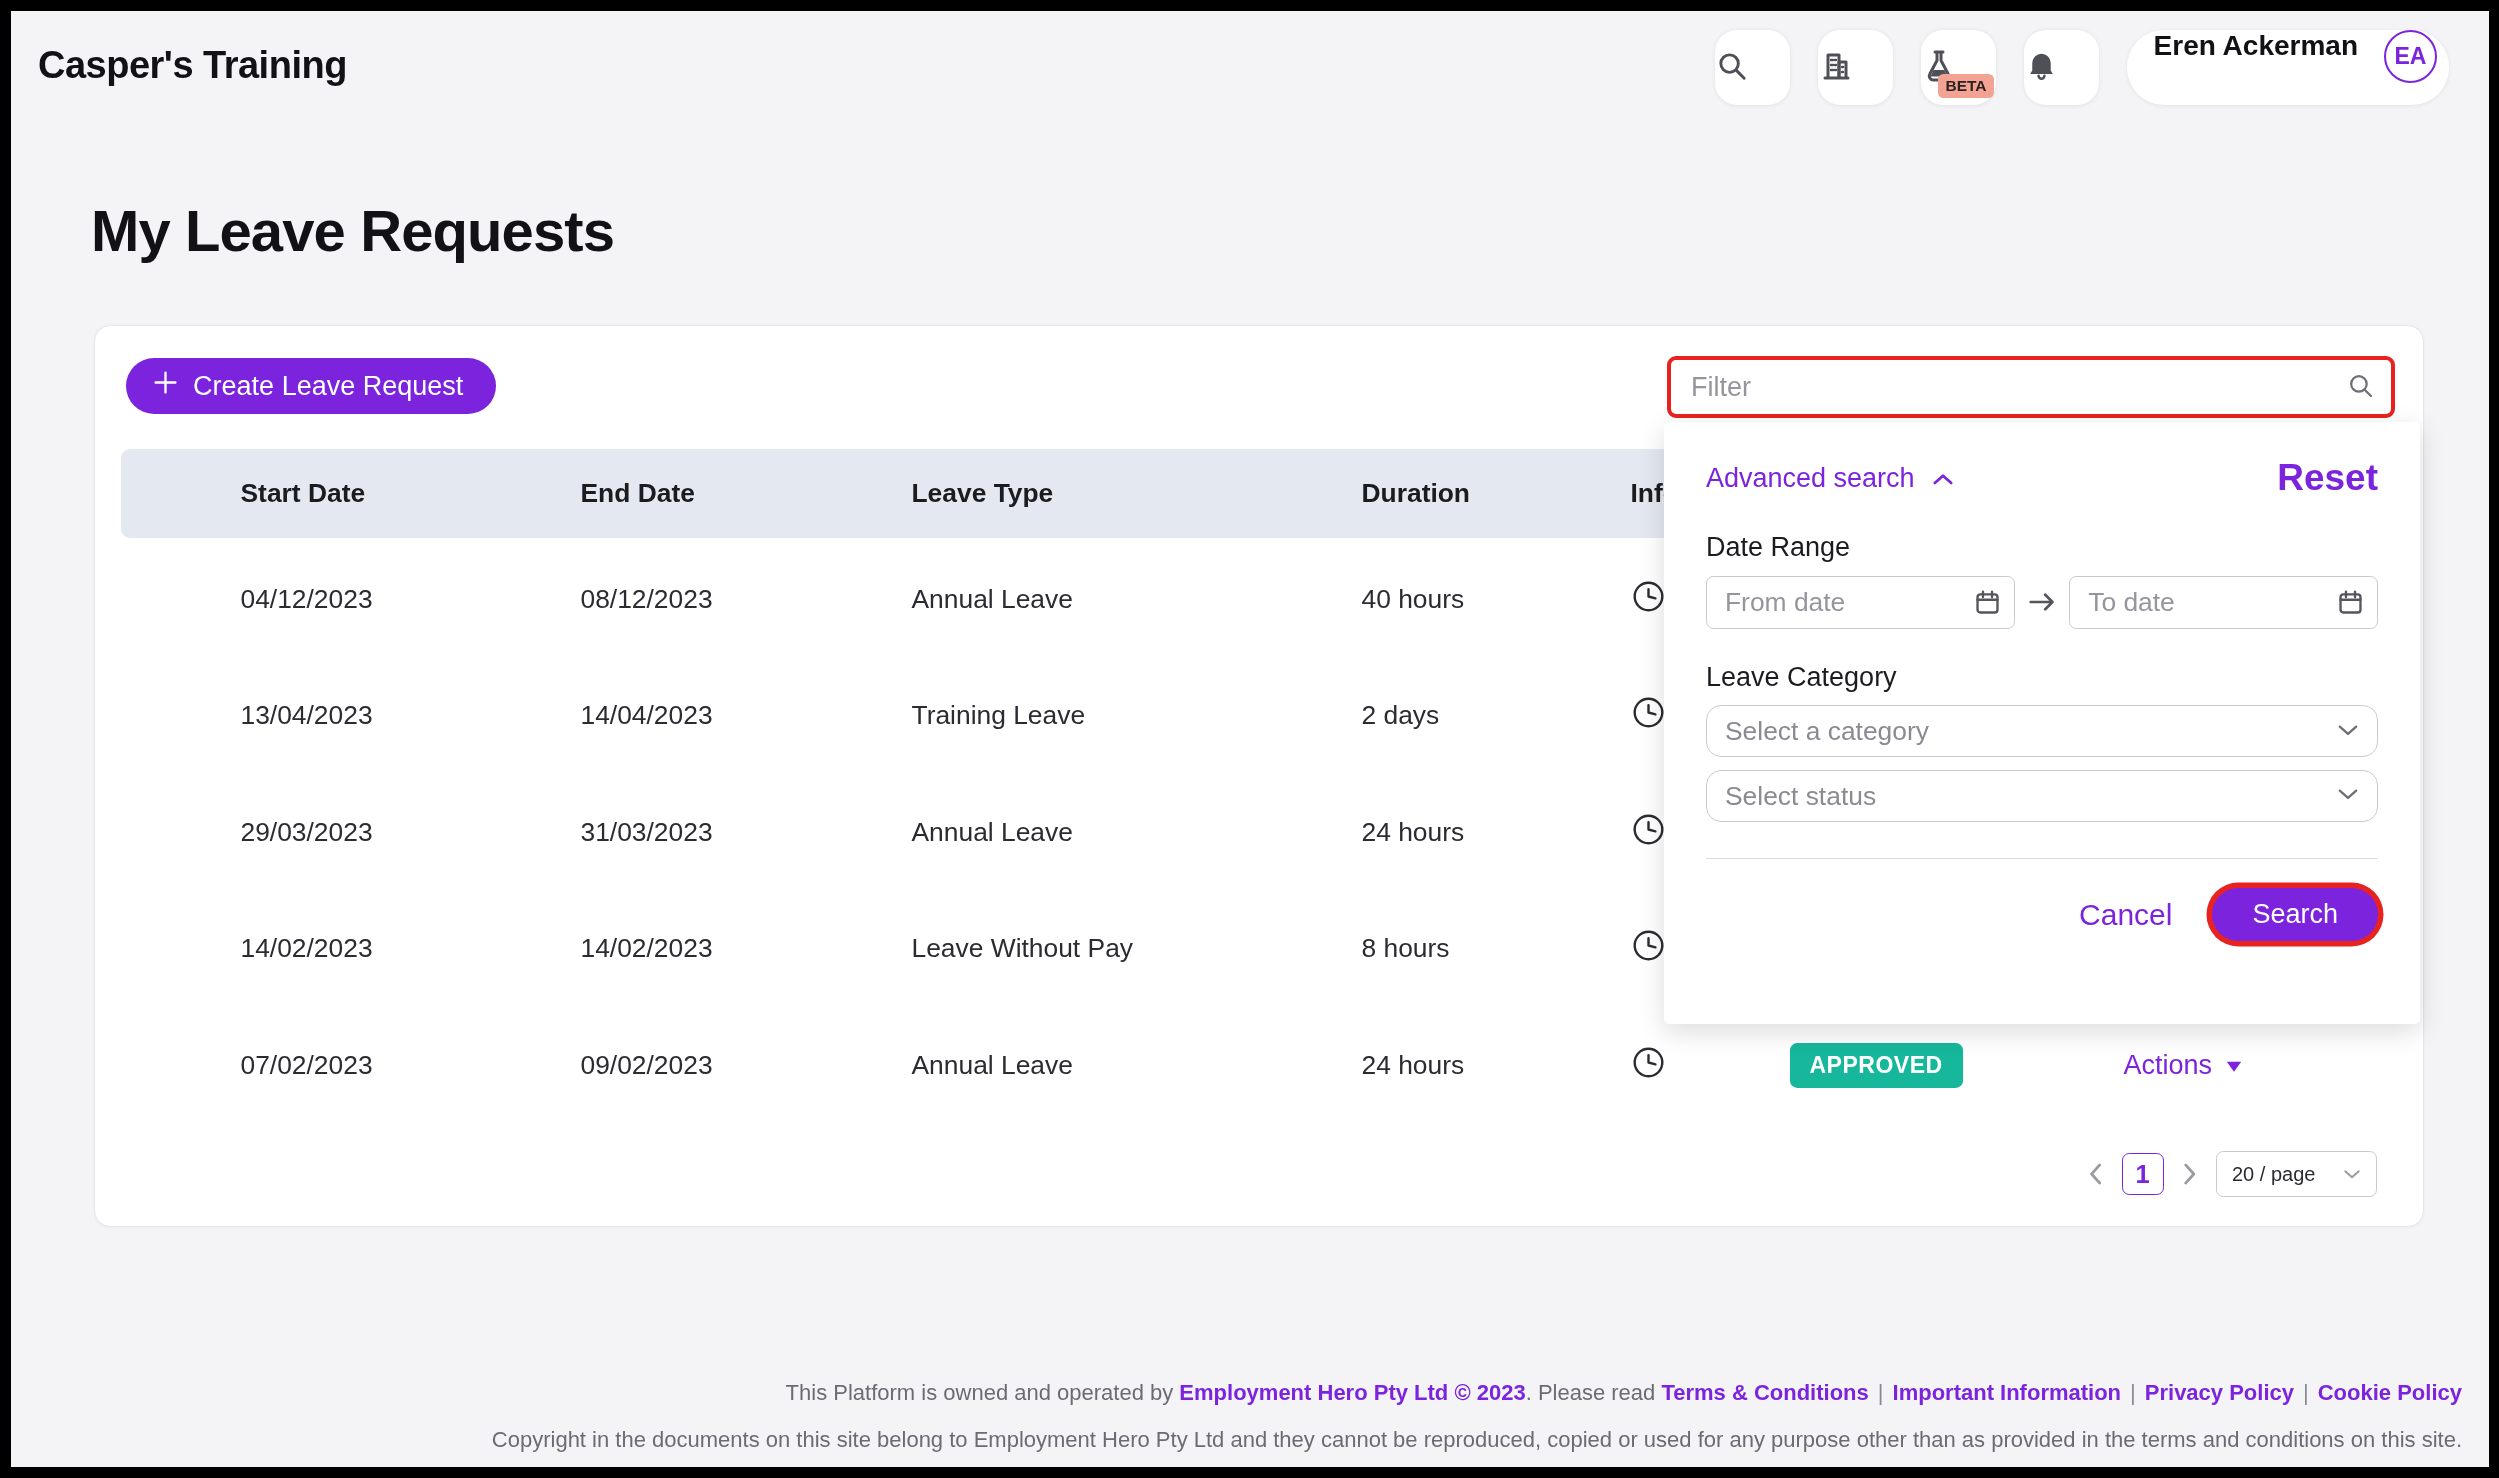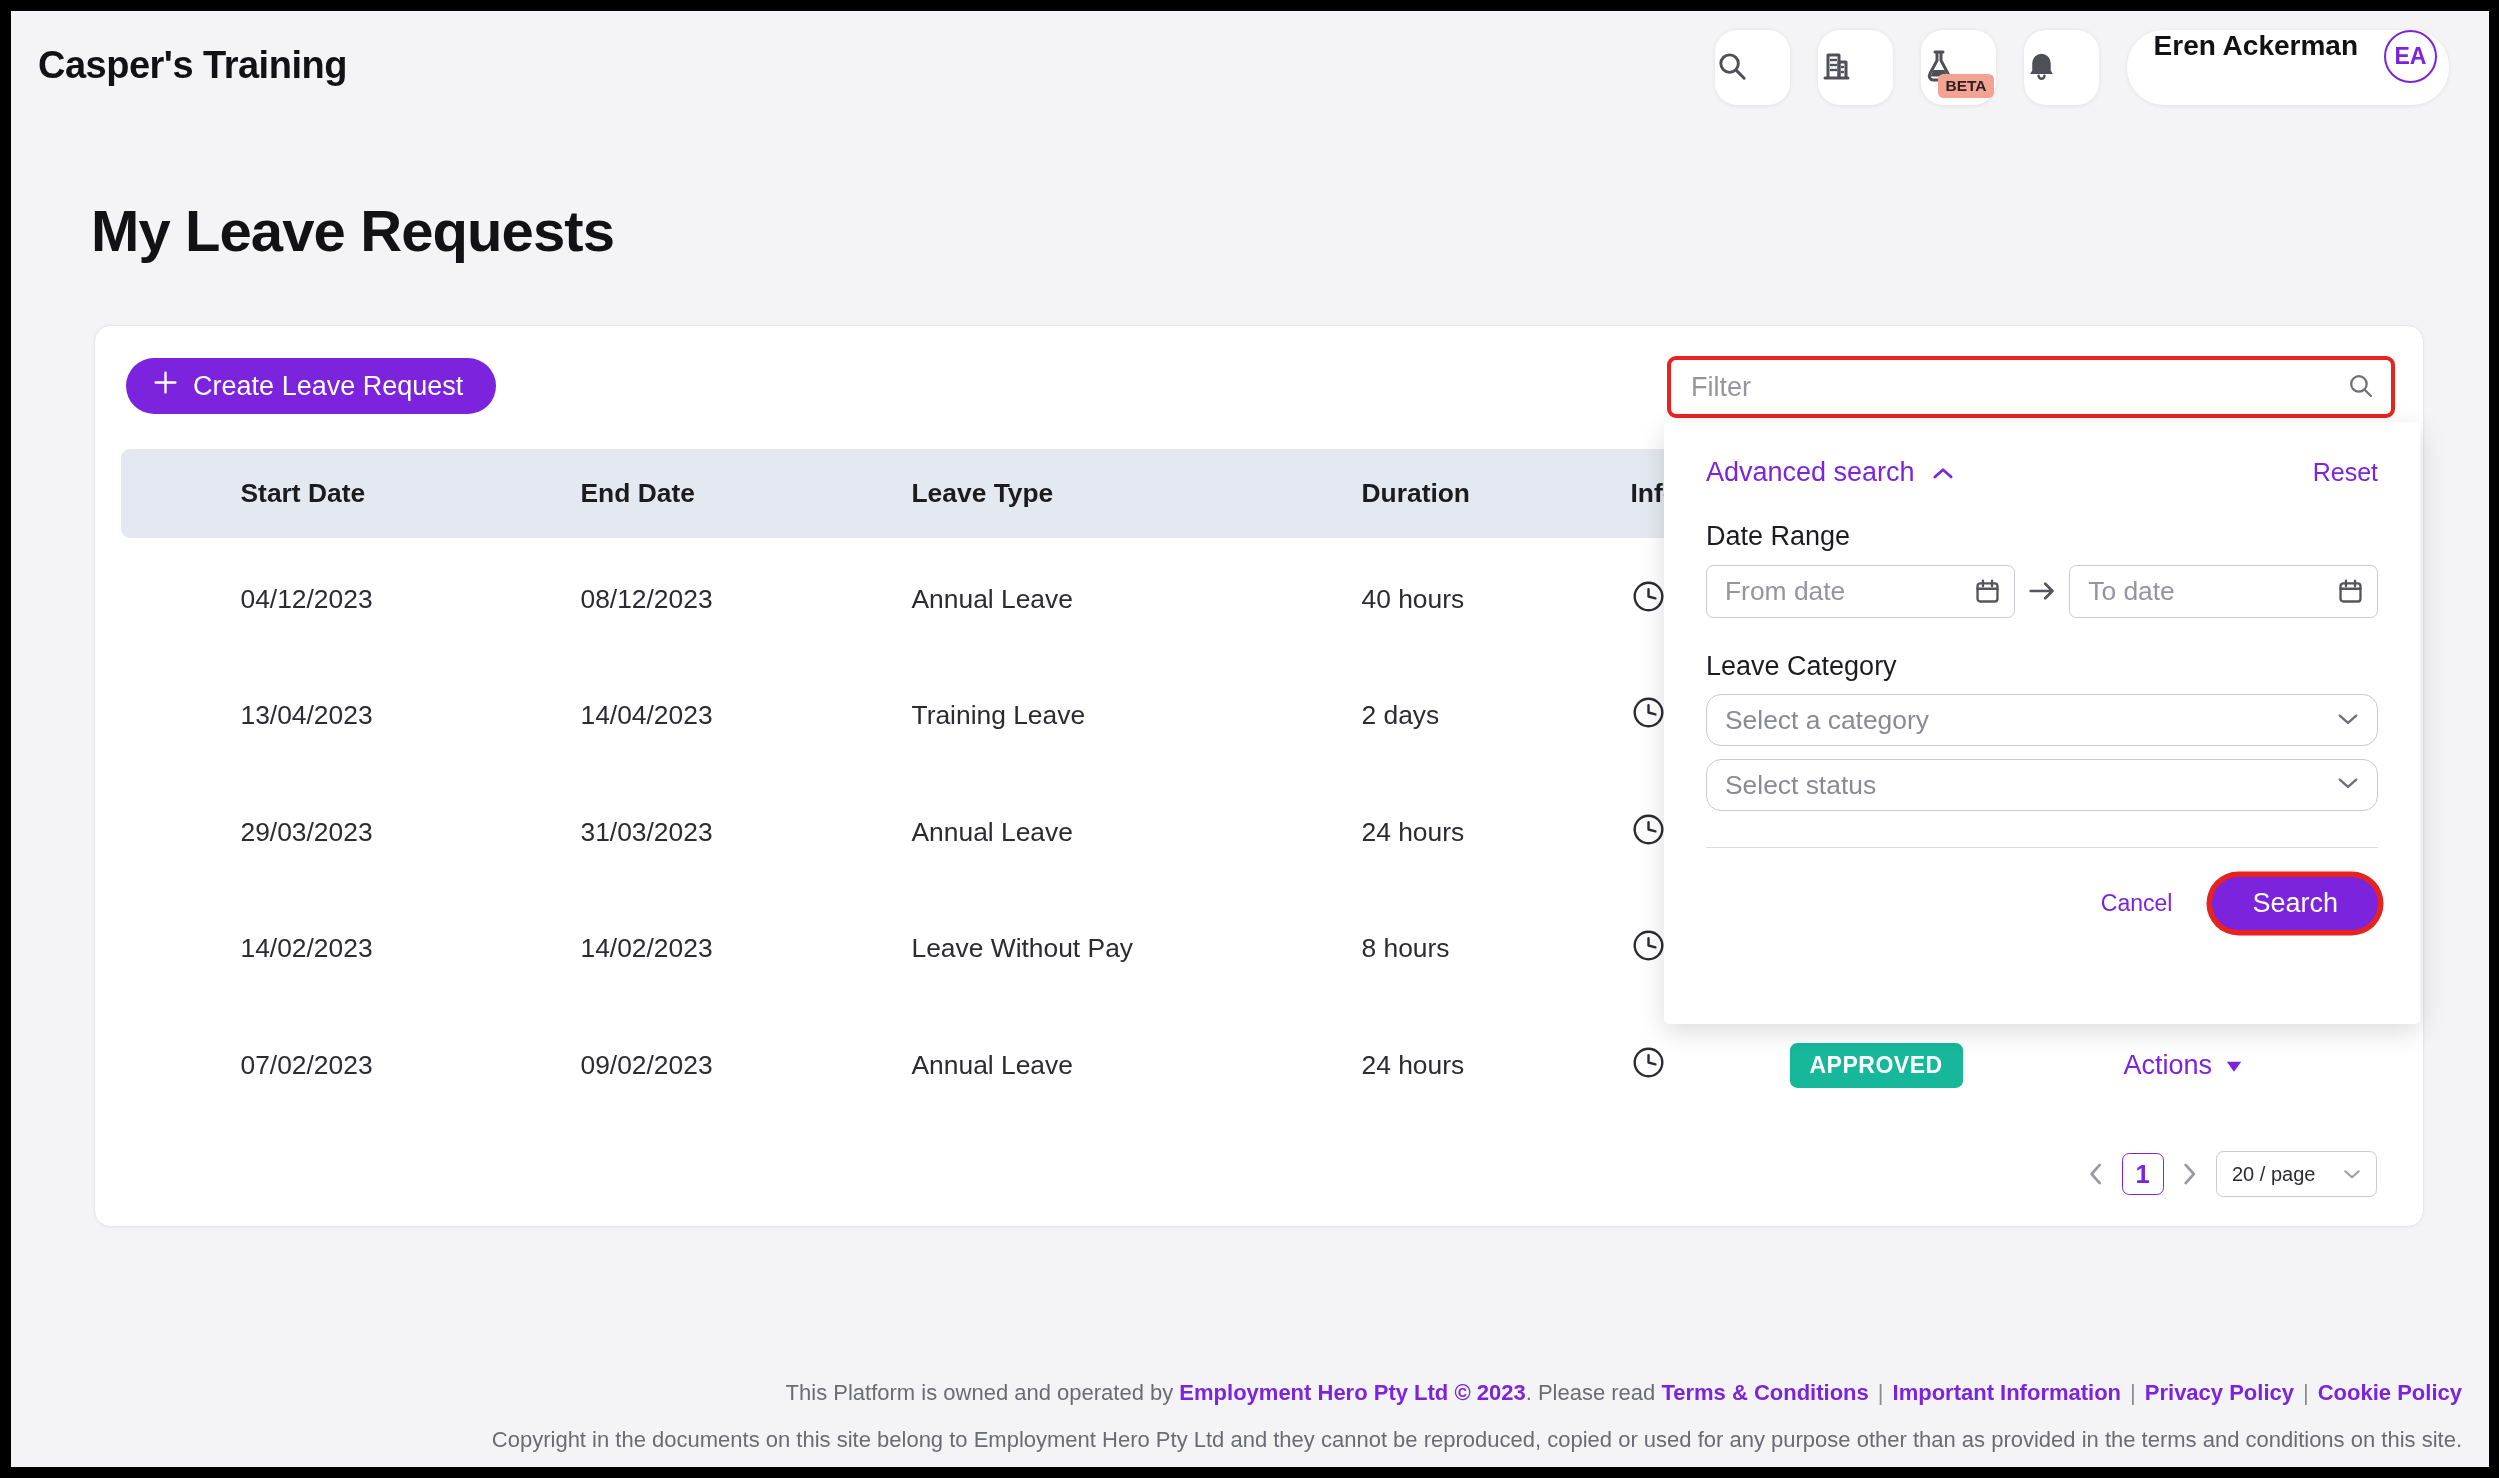--- a/index.html
+++ b/index.html
@@ -49,36 +49,36 @@
   .clock { color:#7c24dd; }
   .badge { display:inline-block; background:#17b79b; color:#fff; font-size:23px; font-weight:700;
            letter-spacing:0.5px; padding:9px 20px; border-radius:7.3px; }
   .actions-link { display:flex; align-items:center; gap:12.7px; color:#7c24dd; font-size:27px; font-weight:500; cursor:pointer; }
 
   
   .panel { position:absolute; left:1569px; top:96px; width:756px; height:602px; background:#fff;
            border-radius:5.5px; box-shadow:0 7.3px 27px rgba(0,0,0,.14); padding:35px 42px; z-index:5; }
   .panel-top { display:flex; justify-content:space-between; align-items:center; }
   .adv-link { display:flex; align-items:center; gap:17px; color:#7c24dd; font-size:27px; font-weight:500; cursor:pointer; }
-  .reset-link { color:#7c24dd; font-size:25px; font-weight:400; cursor:pointer; }
+  .reset-link { color:#7c24dd; font-size:37px; font-weight:700; cursor:pointer; }
   .sec-label { margin-top:33px; font-size:27px; font-weight:400; color:#1b1b20; }
   .date-row { margin-top:12.7px; display:flex; align-items:center; gap:12.7px; }
   .date-field { position:relative; flex:1; }
   .date-field input { width:100%; height:53px; border:1.8px solid #c9c9cf; border-radius:7.3px;
                       padding:0 51px 0 18px; font-size:26.4px; color:#222; outline:none; background:#fff; }
   .date-field input::placeholder { color:#95959d; }
   .date-field .cal { position:absolute; right:12.7px; top:12px; color:#55555e; }
   .arrow-right { color:#55555e; flex:0 0 auto; display:flex; }
   .select-box { margin-top:12.7px; height:52px; border:1.8px solid #c9c9cf; border-radius:15px;
                 display:flex; align-items:center; justify-content:space-between; padding:0 18px; cursor:pointer; background:#fff; }
   .select-box .ph { font-size:26.4px; color:#8a8a93; }
   .select-box svg { color:#6e6e77; }
   .panel hr { border:none; border-top:1.8px solid #dcdcdf; margin-top:36px; }
   .panel-actions { margin-top:29px; display:flex; justify-content:flex-end; align-items:center; gap:40px; }
-  .cancel-link { color:#7c24dd; font-size:23px; font-weight:500; cursor:pointer; }
+  .cancel-link { color:#7c24dd; font-size:30px; font-weight:500; cursor:pointer; }
   .search-btn { height:53px; padding:0 40px; background:#7c24dd; color:#fff; font-size:27px; border:none;
                 border-radius:26.4px; cursor:pointer; box-shadow:0 0 0 5.5px #e8231f; }
 
   
   .pagination { position:absolute; top:825px; right:46px; display:flex; align-items:center; gap:14.6px; }
   .pg-arrow { color:#9a9aa2; display:flex; cursor:pointer; padding:3.6px; }
   .pg-current { width:42px; height:42px; border:1.8px solid #7c24dd; border-radius:7.3px; color:#7c24dd;
                 font-size:25.5px; font-weight:700; display:flex; align-items:center; justify-content:center; cursor:pointer; }
   .pg-size { height:46px; border:1.8px solid #c9c9cf; border-radius:7.3px; display:flex; align-items:center;
              gap:28px; padding:0 14.6px; font-size:20px; color:#2b2b31; cursor:pointer; background:#fff; }

